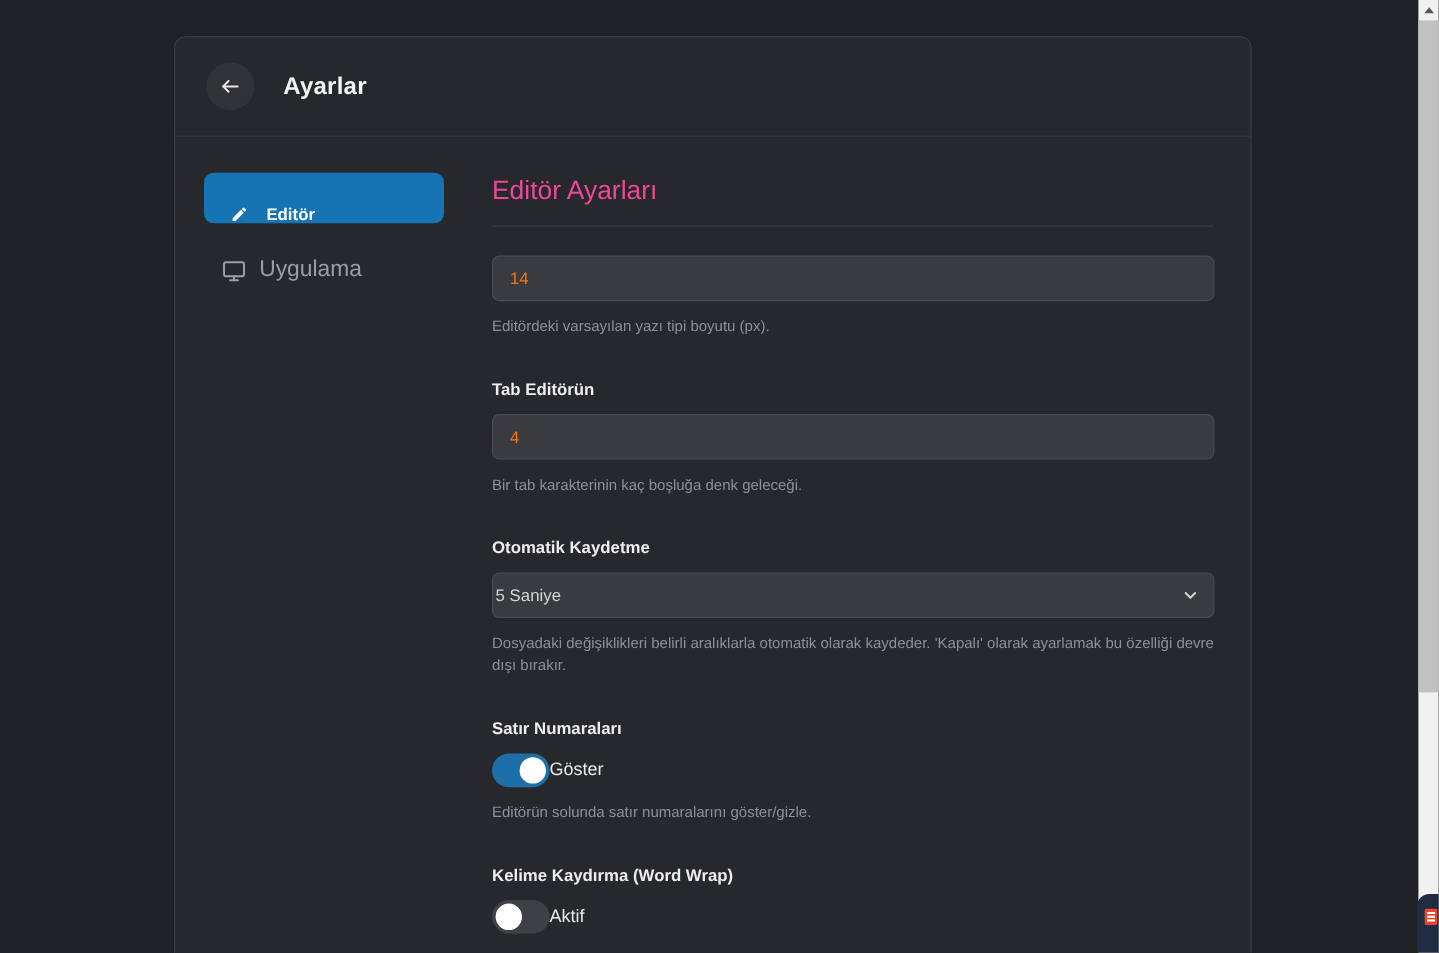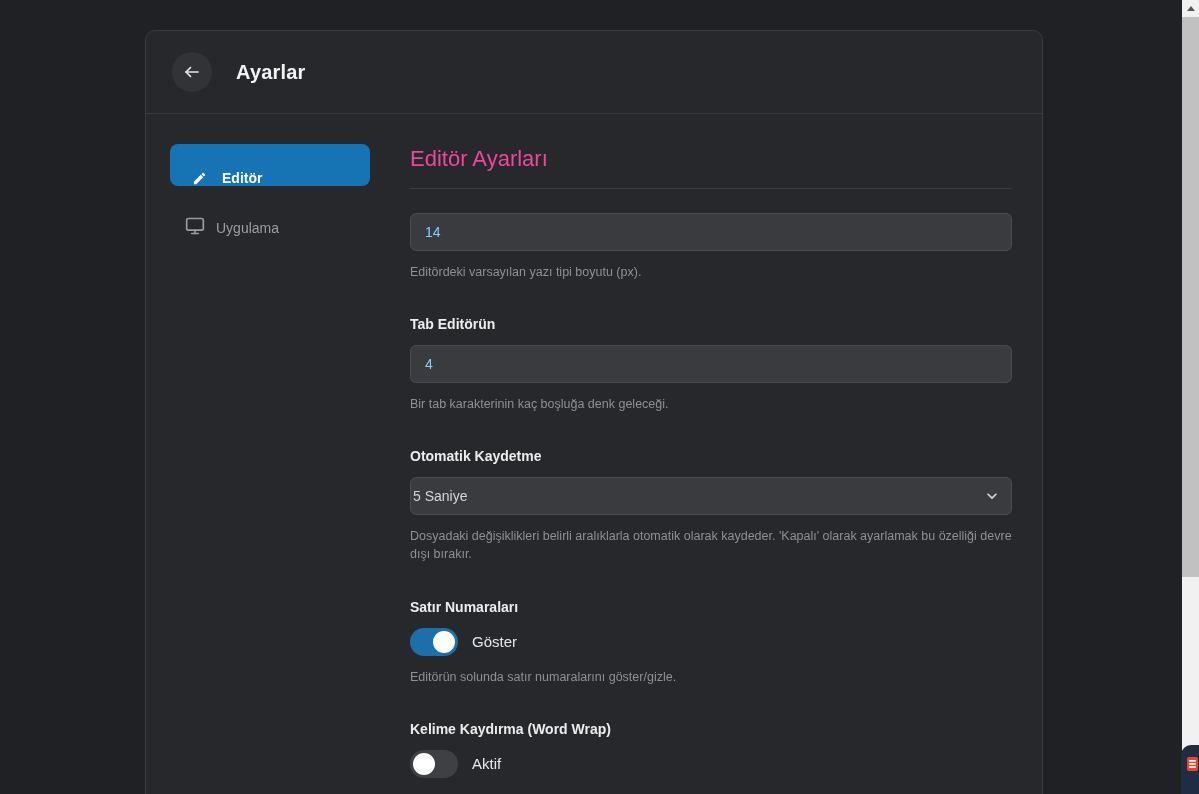--- a/index.html
+++ b/index.html
@@ -59,61 +59,61 @@
   .nav-item{display:flex;align-items:flex-end;cursor:pointer;}
   .nav-item.active{
     height:42px;border-radius:8px;
     background:var(--accent);
     padding-left:22px;gap:15px;
     color:#ffffff;font-weight:bold;font-size:14px;
   }
   .nav-item.plain{
     margin-top:22px;height:28px;
     padding-left:15px;gap:11px;
-    color:var(--muted-text);font-size:14px;
+    color:var(--muted-text);font-size:19px;
   }
   .content{width:604px;}
   .content-title{
     font-size:22px;font-weight:400;color:#ec4899;
     margin-top:2px;
   }
   .content-divider{
     height:1px;background:var(--divider);
     margin-top:16px;margin-bottom:24px;
   }
   .group{margin-bottom:35px;}
   .field-label{
     font-size:14px;font-weight:bold;color:var(--label-text);
     margin-bottom:13px;
   }
   .text-input{
     width:100%;height:38px;
     background:var(--input-bg);
     border:1px solid var(--input-border);
     border-radius:6px;
-    color:#7dd3fc;font-size:14px;
+    color:#f97316;font-size:14px;
     padding:12px 14px;
     font-family:inherit;
     outline:none;
   }
   .select{
     width:100%;height:38px;
     background:var(--input-bg);
     border:1px solid var(--input-border);
     border-radius:6px;
     display:flex;align-items:center;justify-content:space-between;
     padding:0 12px 0 2px;
     color:#d4d5d7;font-size:14px;
     cursor:pointer;
   }
   .help{
     font-size:12.5px;color:var(--help-text);
     margin-top:12px;line-height:1.45;
   }
-  .toggle-row{display:flex;align-items:center;gap:14px;}
+  .toggle-row{display:flex;align-items:center;}
   .toggle{
     width:48px;height:28px;border-radius:14px;
     background:#3f4043;position:relative;cursor:pointer;flex-shrink:0;
   }
   .toggle .knob{
     width:22px;height:22px;border-radius:50%;
     background:#ffffff;
     position:absolute;top:3px;left:3px;
   }
   .toggle.on{background:var(--toggle-on);}

